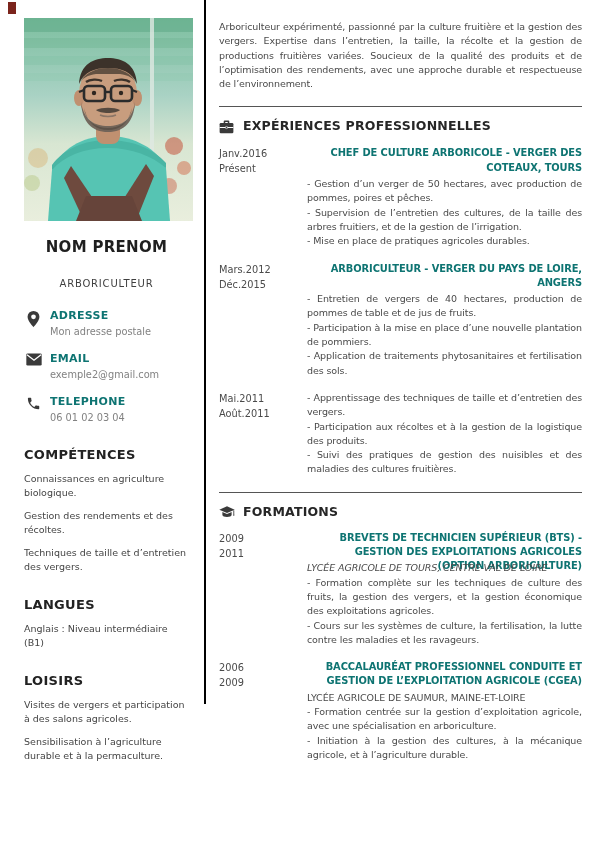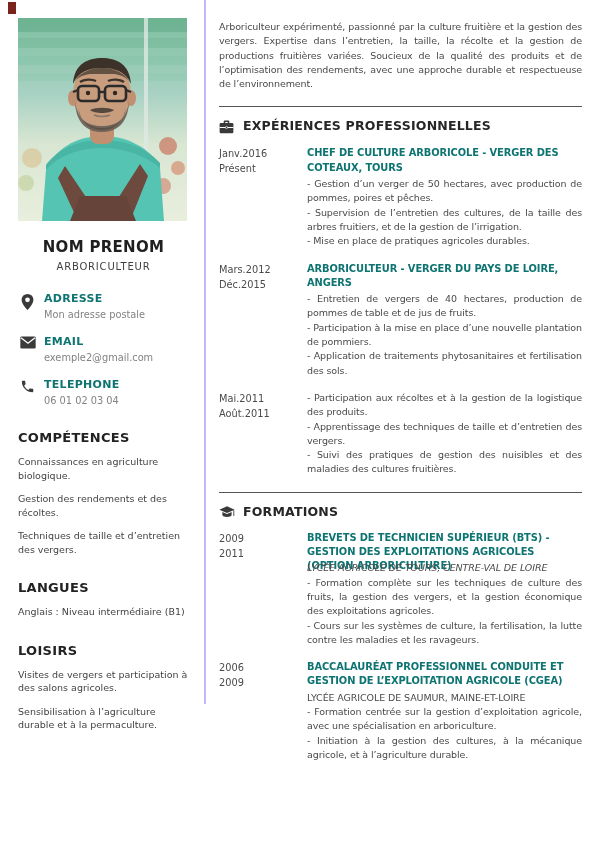--- a/index.html
+++ b/index.html
@@ -9,33 +9,33 @@
     font-family:"DejaVu Sans", sans-serif;
     color:#464646;
     position:relative;
     overflow:hidden;
   }
   .page { display:flex; width:600px; height:848px; background:#fff; }
 
   
   .sidebar {
     width:206px; height:704px;
-    border-right:2px solid #c4b5fd;
-    padding:18px 15px 0 18px;
+    border-right:2px solid #000000;
+    padding:18px 15px 0 24px;
     flex-shrink:0;
   }
   .photo { width:169px; height:203px; overflow:hidden; }
   .photo svg { display:block; }
   .name {
     margin-top:17px; text-align:center;
     font-size:15px; font-weight:bold; color:#1f1f1f;
     letter-spacing:.3px;
   }
   .job-title {
-    margin-top:5px; text-align:center;
+    margin-top:22px; text-align:center;
     font-size:10px; color:#3f3f3f; letter-spacing:.8px;
   }
   .contact { margin-top:20px; }
   .contact-item { display:flex; margin-bottom:15px; }
   .contact-icon { width:15px; margin:1px 9px 0 2px; flex-shrink:0; }
   .contact-icon svg { display:block; }
   .contact-label { font-size:11px; font-weight:bold; color:#0e7472; letter-spacing:.3px; }
   .contact-value { font-size:9.8px; color:#828282; margin-top:4px; }
 
   .side-section { margin-top:24px; }
@@ -60,21 +60,21 @@
     text-align:justify; color:#4a4a4a;
   }
   .divider { border:none; border-top:1px solid #555; margin:15px 0 12px 0; }
 
   .entries { margin-top:12px; }
   .entry { display:flex; margin-bottom:13px; }
   .entry-dates { width:88px; flex-shrink:0; font-size:9.8px; color:#4a4a4a; line-height:15px; }
   .entry-body { flex:1; }
   .entry-title {
     font-size:9.9px; font-weight:bold; color:#0e7472;
-    line-height:14.3px; letter-spacing:-.1px; margin-bottom:2px;
+    line-height:14.3px; letter-spacing:-.1px; margin-bottom:2px;text-align:right;
   }
   .entry-school { font-size:9.5px; color:#4a4a4a; line-height:14.3px; letter-spacing:-.1px; }
   .entry-school.overlap { margin-top:-14.3px; margin-bottom:0;font-style:italic; }
   .bullet {
     font-size:9.5px; line-height:14.3px; letter-spacing:-.1px;
     text-align:justify; color:#4a4a4a;
   }
 
   .corner-mark {
     position:absolute; left:8px; top:2px; width:8px; height:12px;
@@ -258,22 +258,22 @@
           <div class="bullet">- Application de traitements phytosanitaires et fertilisation des sols.</div>
         </div>
       </div>
 
       <div class="entry">
         <div class="entry-dates">
           <div>Mai.2011</div>
           <div>Août.2011</div>
         </div>
         <div class="entry-body">
+          <div class="bullet">- Apprentissage des techniques de taille et d’entretien des vergers.</div>
           <div class="bullet">- Participation aux récoltes et à la gestion de la logistique des produits.</div>
-          <div class="bullet">- Apprentissage des techniques de taille et d’entretien des vergers.</div>
           <div class="bullet">- Suivi des pratiques de gestion des nuisibles et des maladies des cultures fruitières.</div>
         </div>
       </div>
     </div>
 
     <hr class="divider">
 
     <div class="section-head">
       <span class="section-icon">
         <svg width="16" height="13" viewBox="0 0 26 20">

